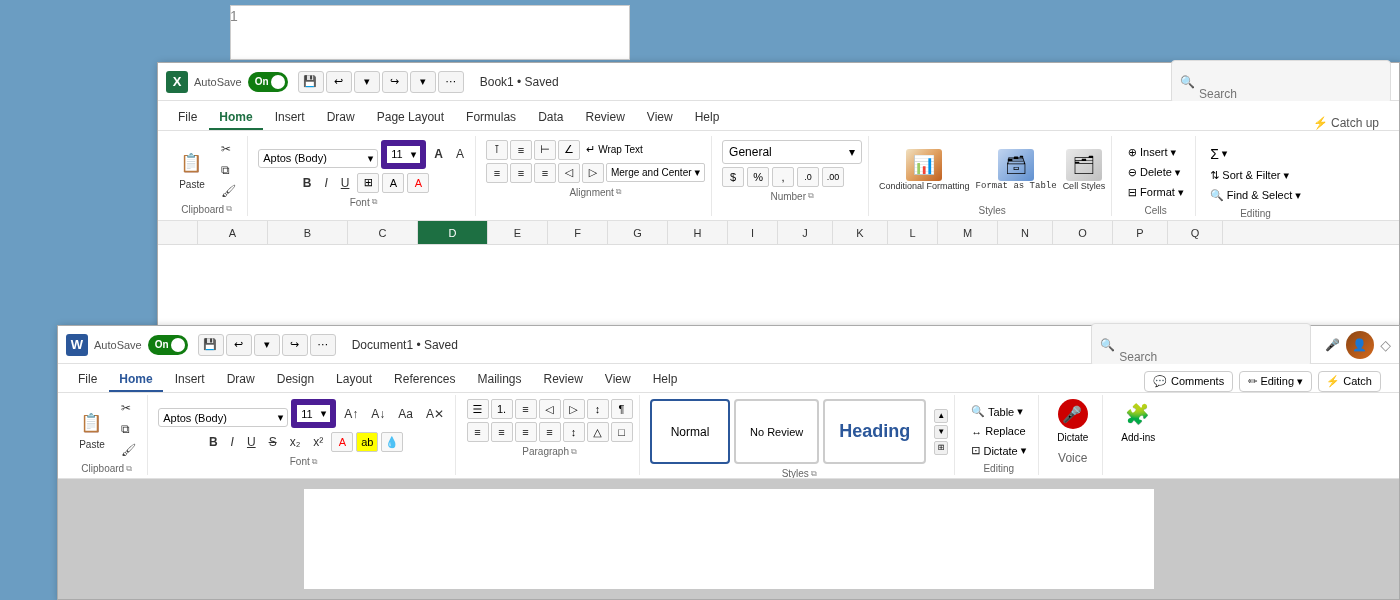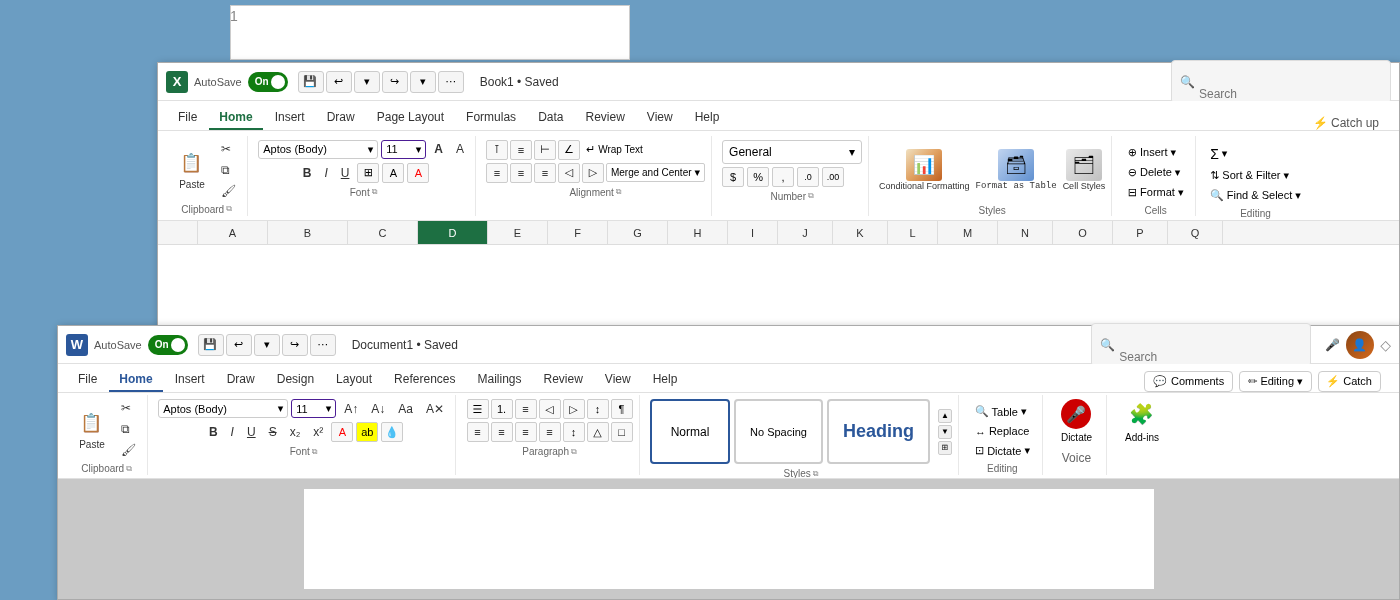--- a/index.html
+++ b/index.html
@@ -230,25 +230,25 @@
     .small-btn.underline { text-decoration: underline; }
 
     .font-selector {
       border: 1px solid #ccc;
       border-radius: 3px;
       padding: 2px 4px;
       font-size: 11px;
       width: 120px;
       background: white;
       cursor: pointer;
-      display: flex; align-items: center; justify-content: space-between;
+      display: flex; align-items: center; justify-content: space-between; margin-top: 8px;
     }
 
     .font-size-selector {
-      border: 1px solid #4c1d95;
+      border: 6px solid #4c1d95;
       border-radius: 3px;
       padding: 2px 4px;
       font-size: 11px;
       width: 45px;
       background: white;
       cursor: pointer;
       display: flex; align-items: center; justify-content: space-between; text-align: right;
     }
     .align-btn {
       width: 22px; height: 20px;
@@ -966,21 +966,21 @@
           </div>
         </div>
       </div>
 
       <div class="ribbon-group" style="min-width:280px;">
         <div style="display:flex;align-items:center;gap:4px;margin-top:4px;flex:1;">
           <div class="style-card selected">
             <span>Normal</span>
           </div>
           <div class="style-card no-spacing">
-            <span style="font-size:11px;">No Spacing</span>
+            <span style="font-size:11px;">No Review</span>
           </div>
           <div class="style-card heading">
             <span>Heading</span>
           </div>
           <div class="styles-scroll">
             <div class="scroll-arrow">▲</div>
             <div class="scroll-arrow">▼</div>
             <div class="scroll-arrow">⊞</div>
           </div>
         </div>

